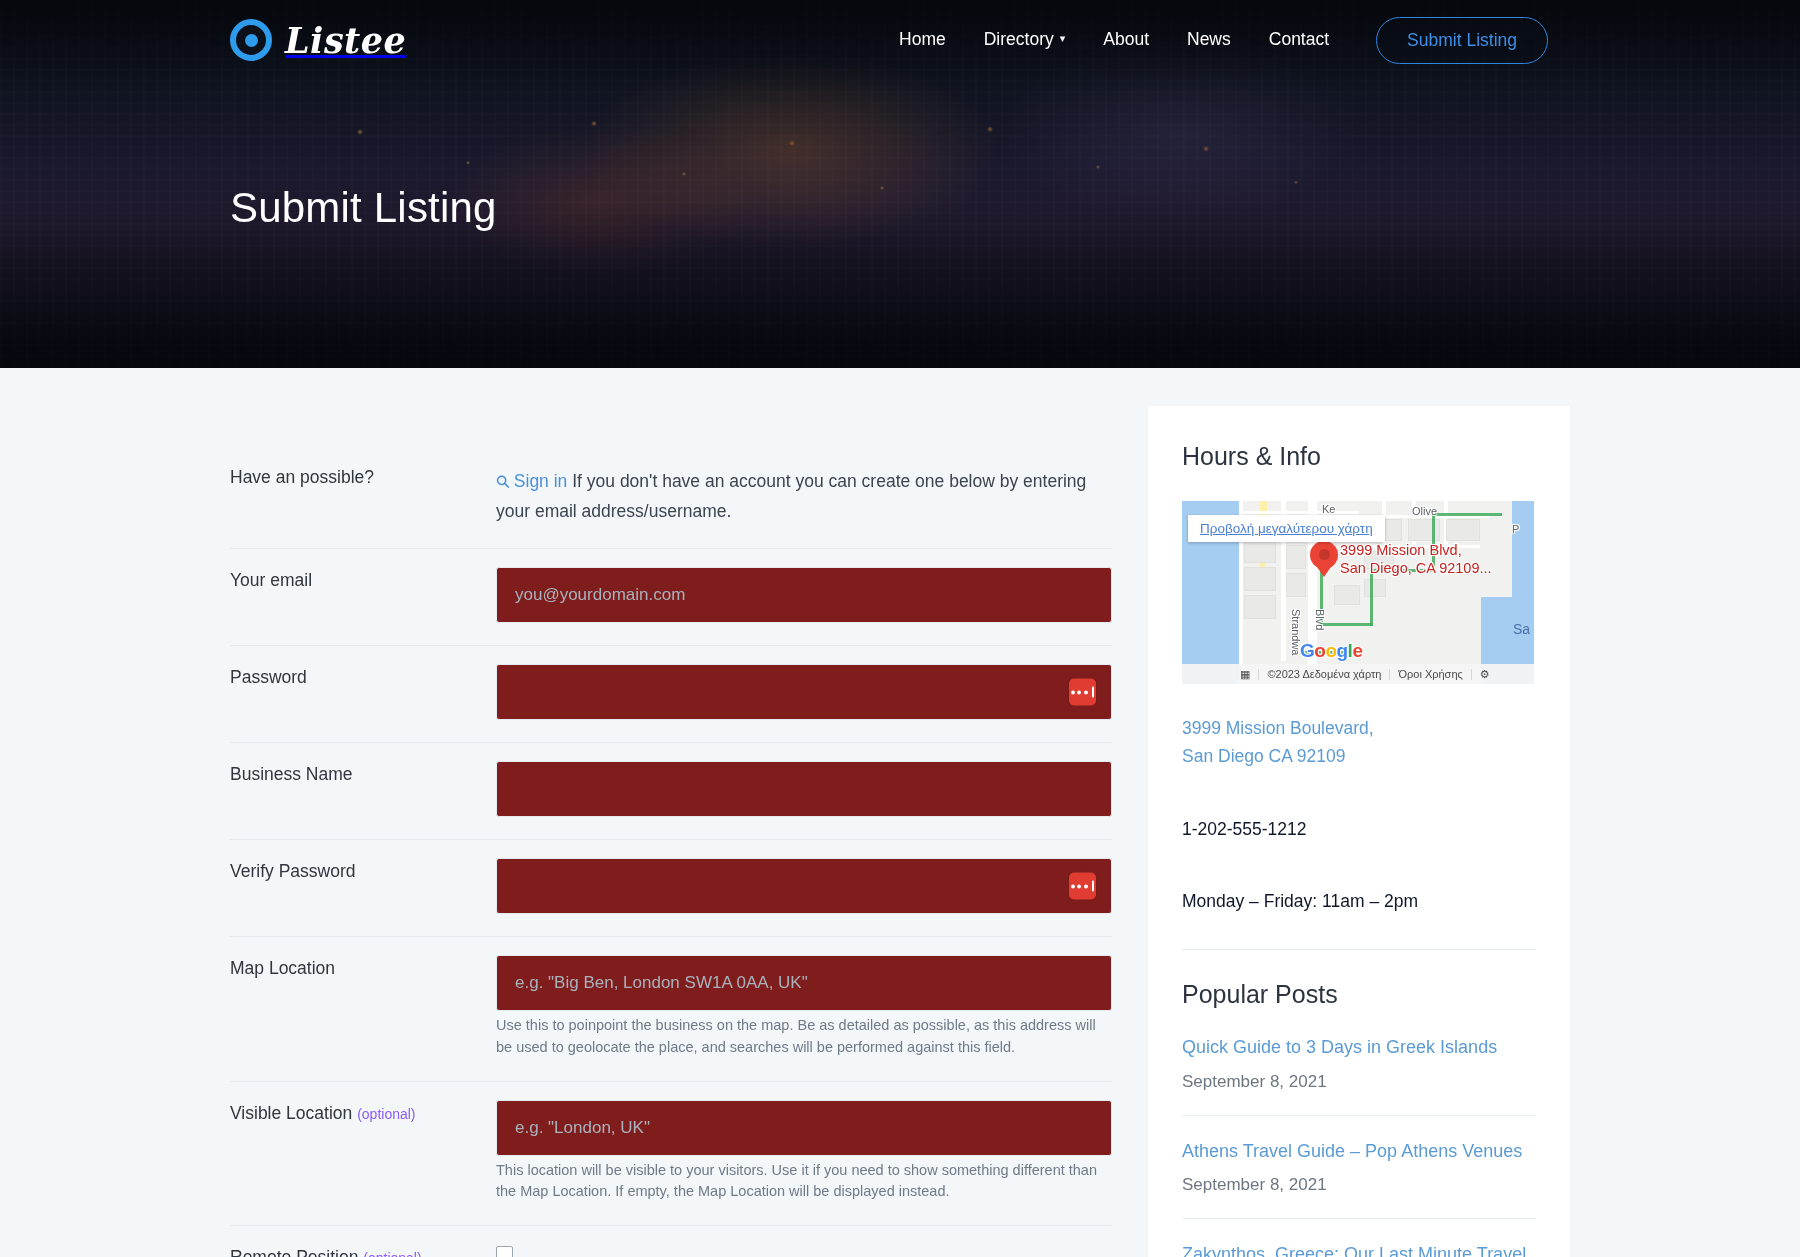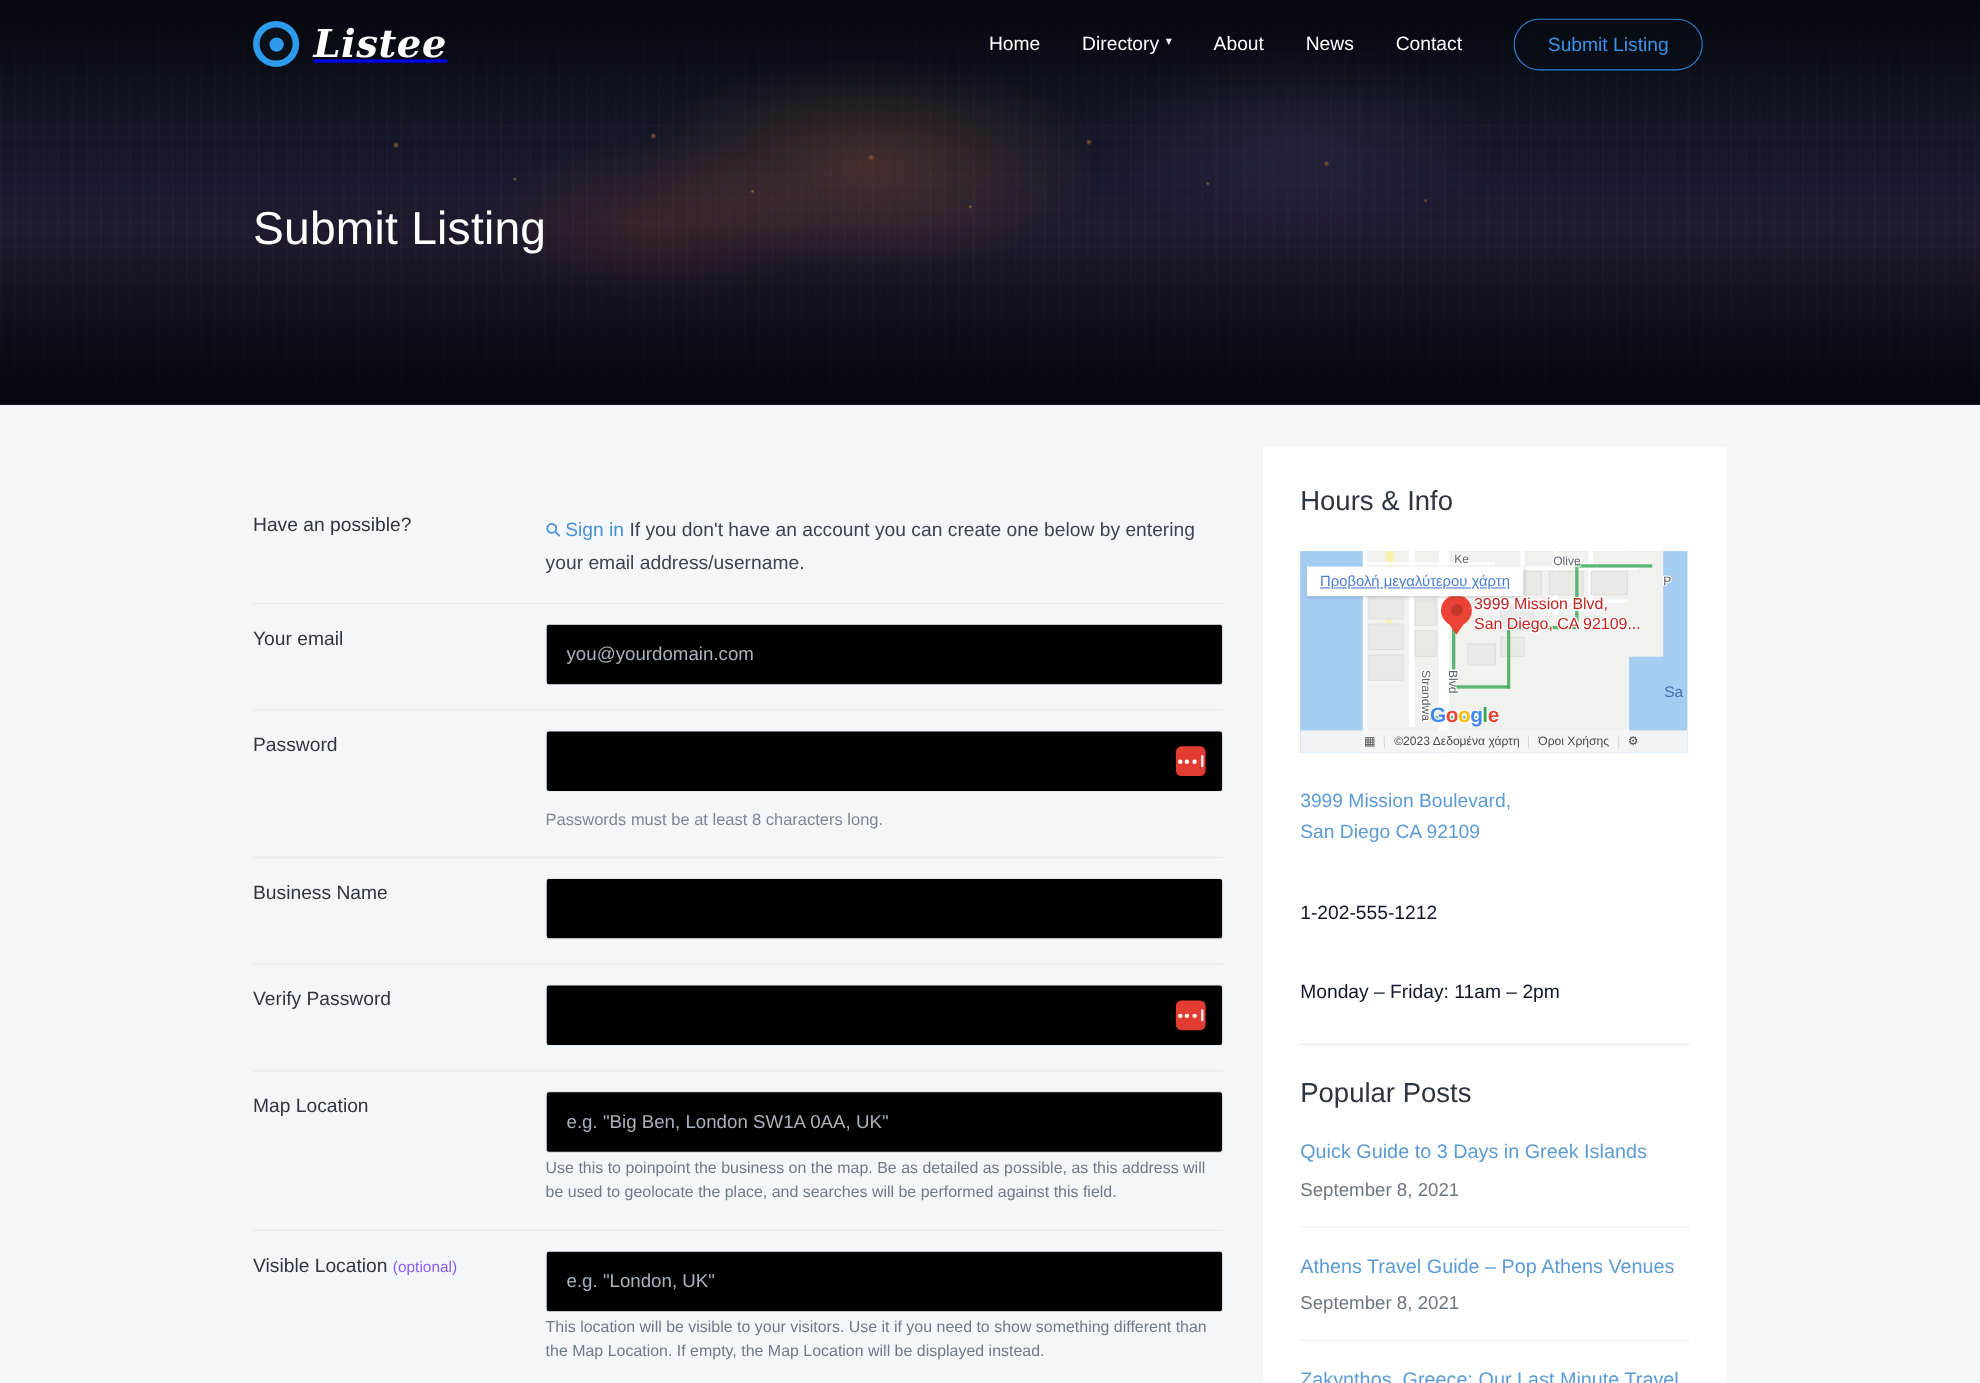--- a/index.html
+++ b/index.html
@@ -157,21 +157,21 @@
   }
   .signin-link {
     color: #4a90d9;
     text-decoration: none;
   }
   .key-icon { margin-right: 5px; display: inline-block; transform: rotate(-45deg) translateY(1px); color:#4a90d9; }
 
   .input {
     width: 100%;
     height: 56px;
-    background: #000000;
+    background: #7f1d1d;
     border: 1px solid #e6ebf1;
     border-radius: 3px;
     padding: 0 18px;
     font-size: 17px;
     color: #333;
     font-family: "Liberation Sans", sans-serif;
     outline: none;
     display: flex;
     align-items: center;
     position: relative;
@@ -414,21 +414,20 @@
         <div class="row-field">
           <div class="pw-wrap">
             <div class="input"></div>
             <span class="lp-icon">
               <i></i>
                 <i></i>
                 <i></i>
                 <span class="bar"></span>
             </span>
           </div>
-          <div class="help">Passwords must be at least 8 characters long.</div>
         </div>
       </div>
 
       <div class="row">
         <div class="row-label">Business Name</div>
         <div class="row-field">
           <div class="input"></div>
         </div>
       </div>
 

